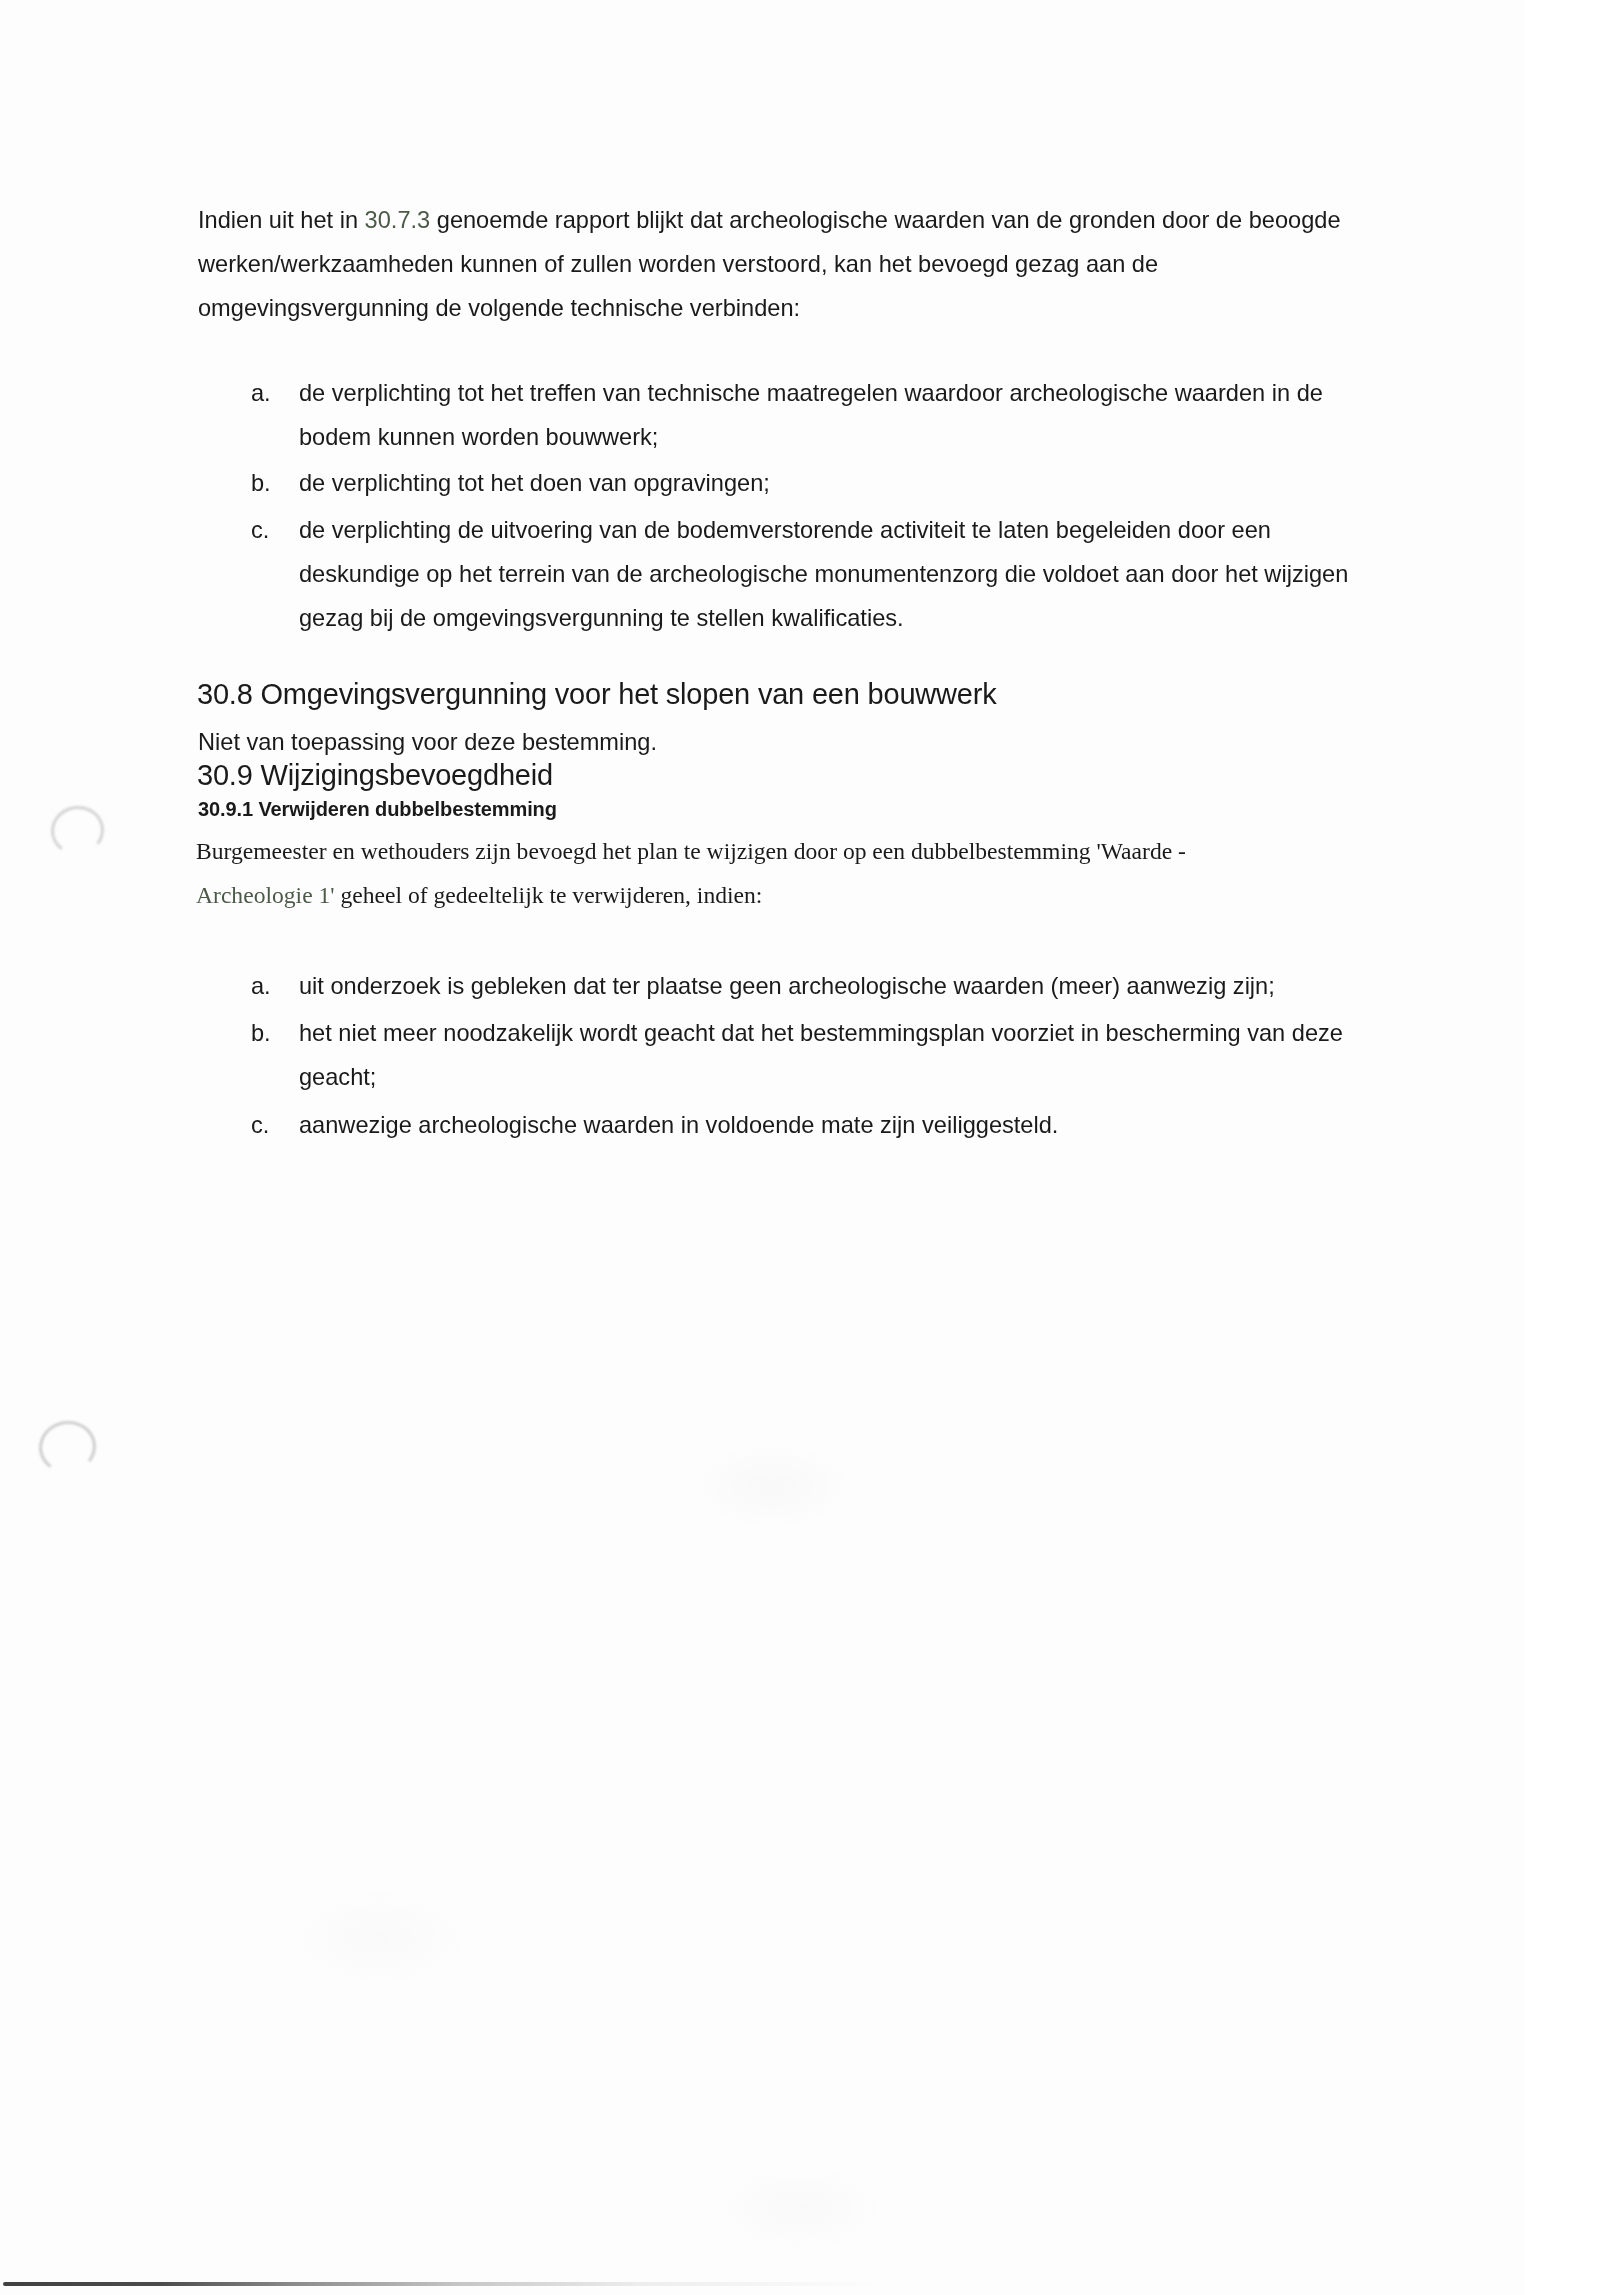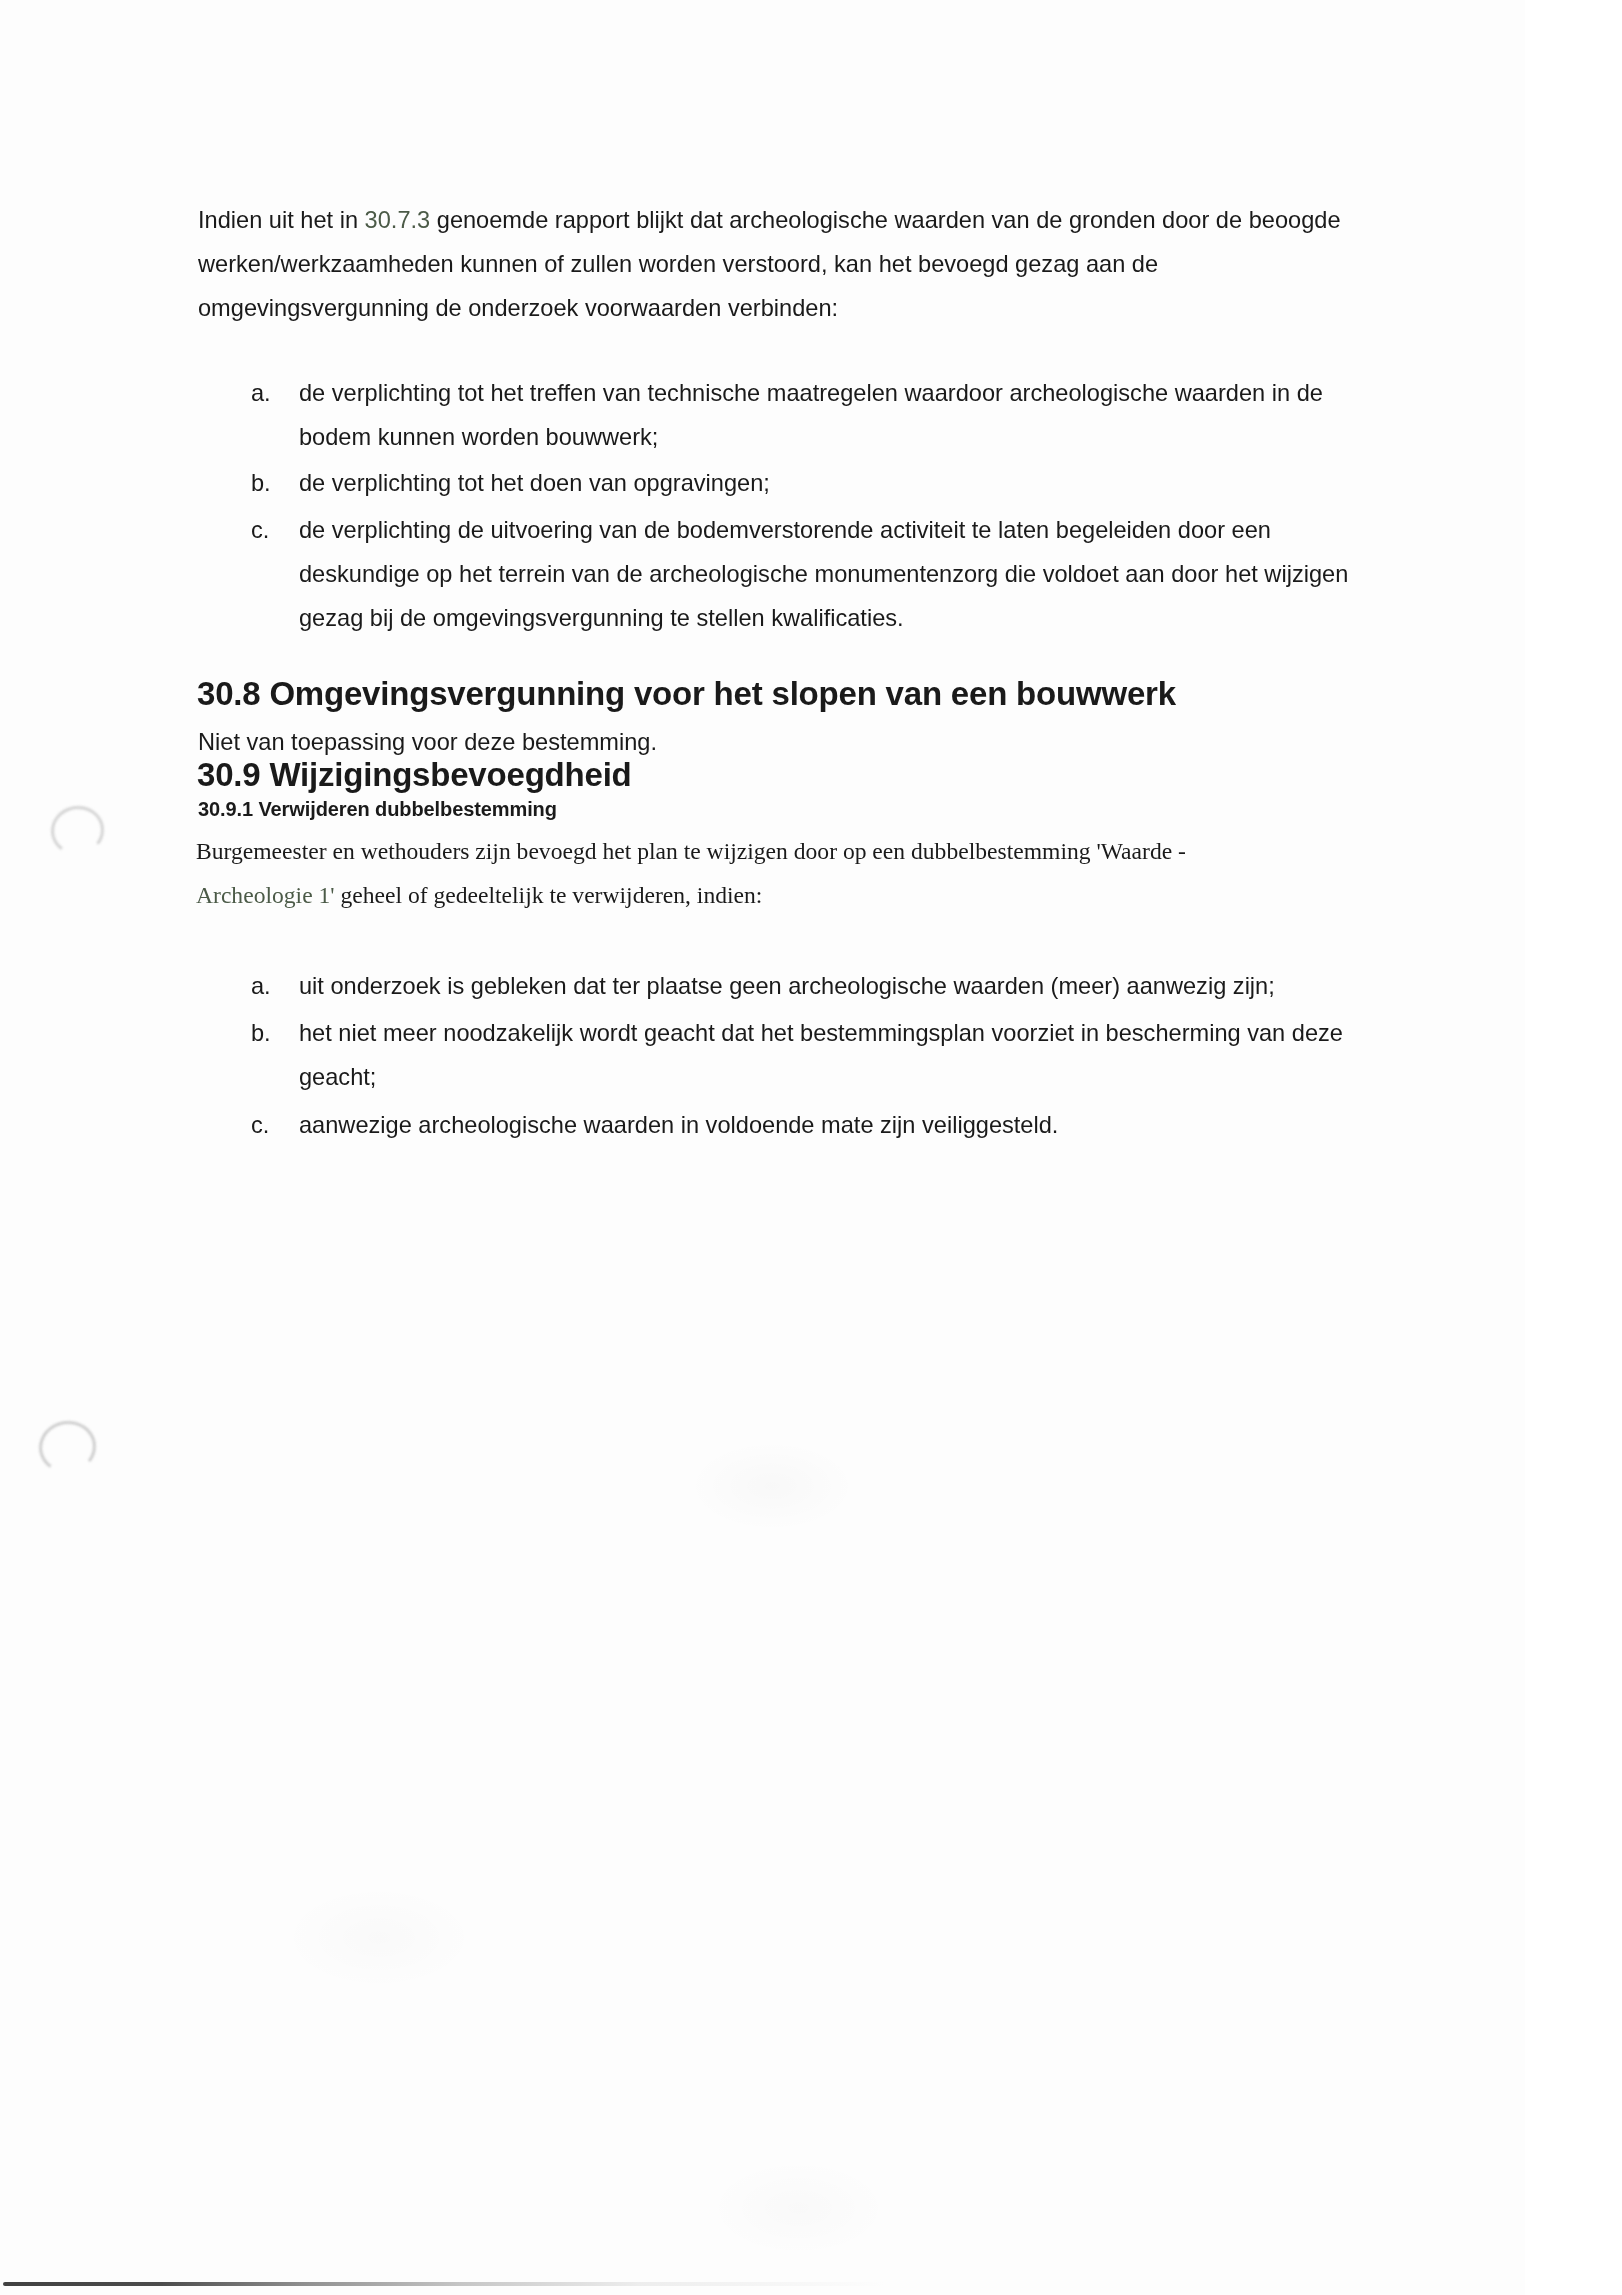--- a/index.html
+++ b/index.html
@@ -12,21 +12,21 @@
     position:relative;
     width:1525px;height:2295px;
     background:var(--paper);
     overflow:hidden;
     font-family:"Liberation Sans",sans-serif;
     color:var(--ink);
   }
   .block{position:absolute;}
   .body-text{font-size:23.6px;line-height:44px;white-space:nowrap;}
   .t{height:44px;}
-  .h-big{font-size:33px;font-weight:bold;line-height:34px;white-space:nowrap;letter-spacing:-0.2px;}
+  .h-big{font-size:29px;font-weight:normal;line-height:34px;white-space:nowrap;letter-spacing:-0.2px;}
   .h-sub{font-size:20px;font-weight:bold;line-height:30px;white-space:nowrap;letter-spacing:-0.1px;}
   .ref-link{color:var(--link);}
   .list-item{position:absolute;left:251px;font-size:23.6px;line-height:44px;white-space:nowrap;}
   .li-marker{position:absolute;left:0;top:0;}
   .li-lines{margin-left:48px;}
   
   .punch-arc{
     position:absolute;
     border:3.3px solid #d4d4d4;
     border-bottom-color:transparent;
@@ -51,21 +51,21 @@
   .sm3{left:707px;top:2159px;width:183px;height:98px;background:radial-gradient(ellipse at center,rgba(0,0,0,0.016),rgba(0,0,0,0) 70%);}
 </style>
 </head>
 <body>
 
 <div class="page">
 
   <div class="block body-text" style="left:198px;top:198px;">
     <div class="t"><span>Indien uit het in </span><span class="ref-link">30.7.3</span><span> genoemde rapport blijkt dat archeologische waarden van de gronden door de beoogde</span></div>
     <div class="t">werken/werkzaamheden kunnen of zullen worden verstoord, kan het bevoegd gezag aan de</div>
-    <div class="t">omgevingsvergunning de onderzoek voorwaarden verbinden:</div>
+    <div class="t">omgevingsvergunning de volgende technische verbinden:</div>
   </div>
 
   <div class="list-item" style="top:371px;">
     <span class="li-marker">a.</span>
     <div class="li-lines">
       <div class="t">de verplichting tot het treffen van technische maatregelen waardoor archeologische waarden in de</div>
       <div class="t">bodem kunnen worden bouwwerk;</div>
     </div>
   </div>
 

